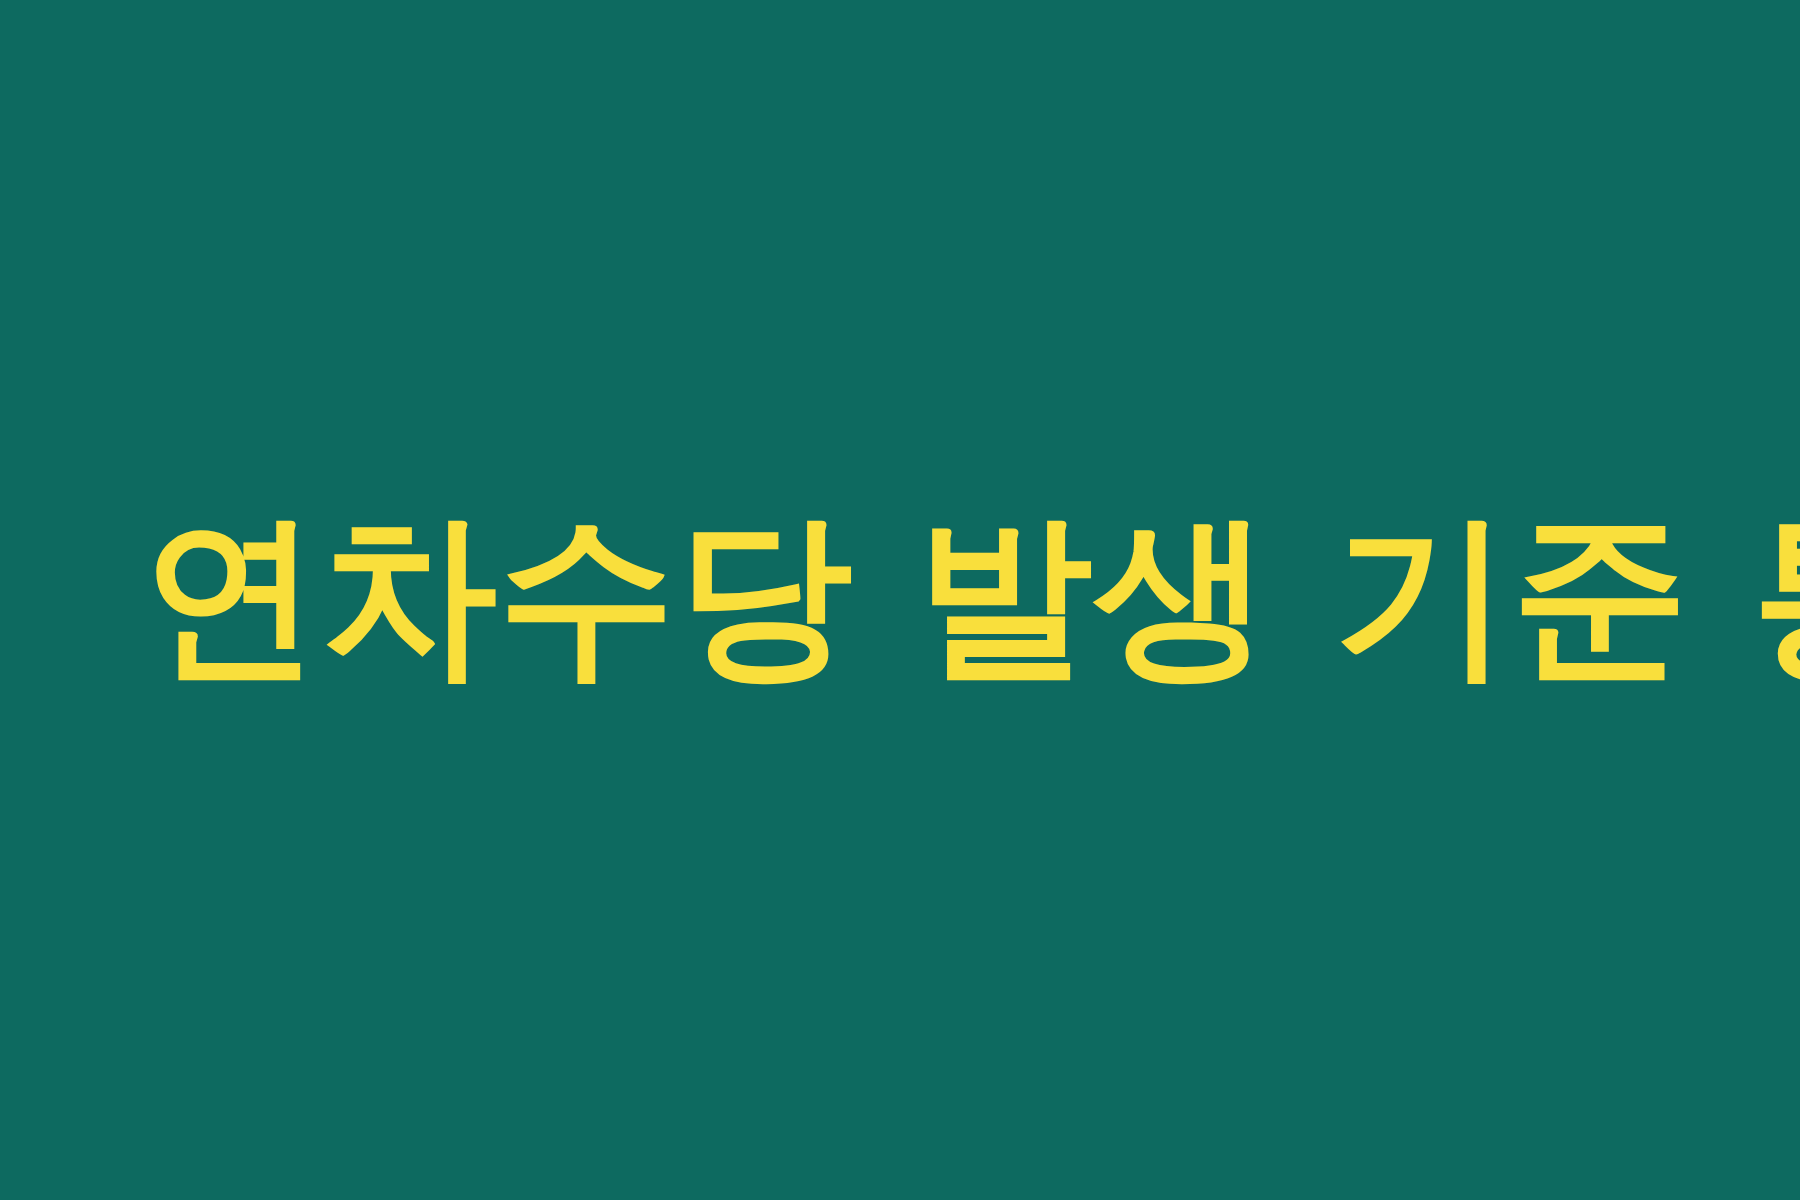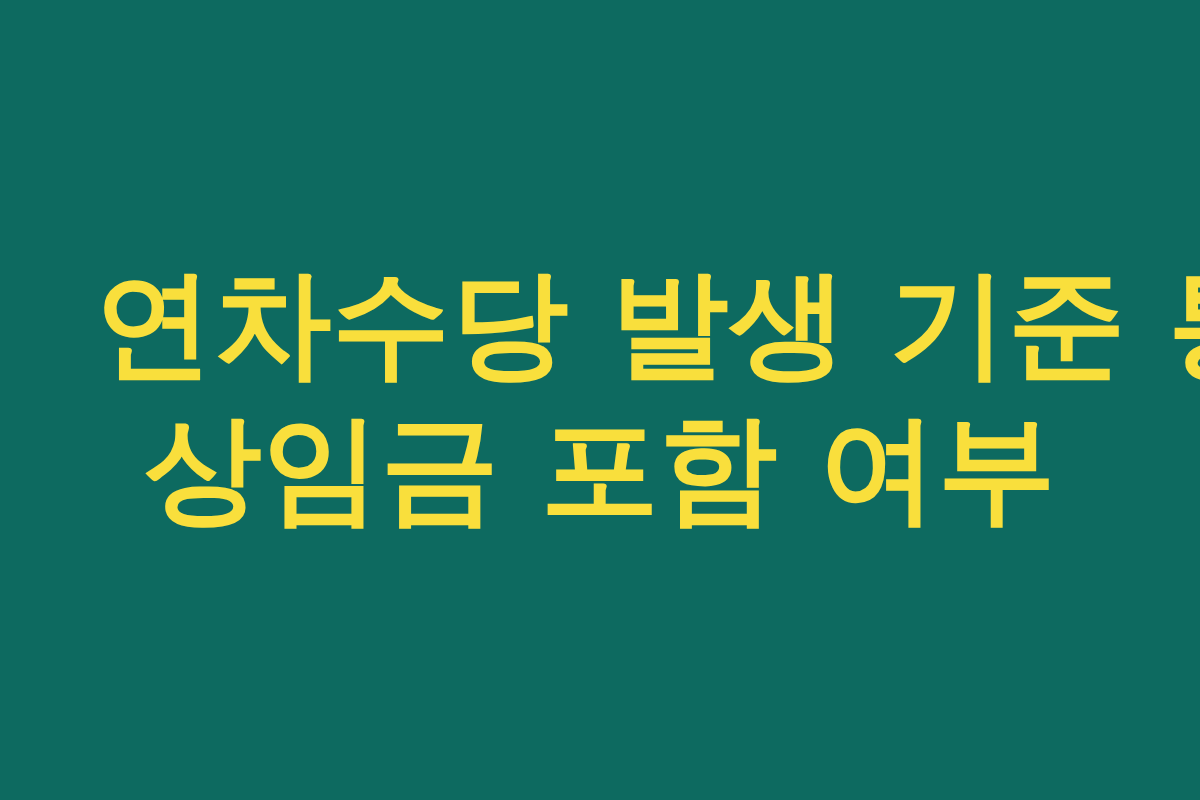--- a/index.html
+++ b/index.html
@@ -44,15 +44,14 @@
     white-space: nowrap;
     -webkit-font-smoothing: antialiased;
   }
 </style>
 </head>
 <body>
 
 <div class="card">
   <div class="title-block">
     <span class="title-line">연차수당 발생 기준 통</span>
-    <span class="title-line">상임금 포함 여부</span>
   </div>
 </div>
 
 </body></html>

